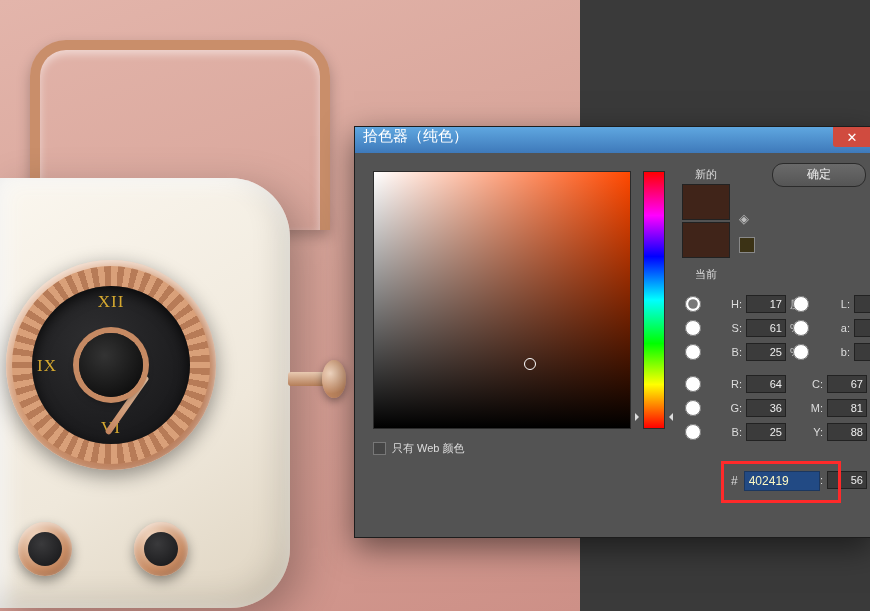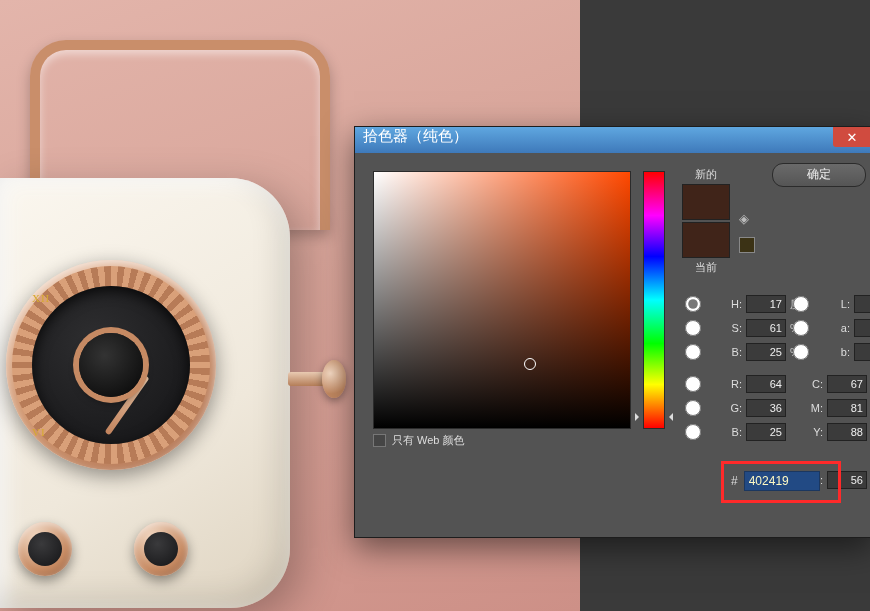--- a/index.html
+++ b/index.html
@@ -5,21 +5,21 @@
   html,body{margin:0;padding:0;width:870px;height:611px;overflow:hidden;font-family:"Microsoft YaHei",Arial,sans-serif;font-size:12px;color:#ddd;background:#3a3a3a}
   .stage{position:absolute;inset:0}
   .bg-left{position:absolute;left:0;top:0;width:580px;height:611px;background:linear-gradient(160deg,#e3b5ab 0%,#d9a69b 40%,#cd9087 100%)}
   .bg-right{position:absolute;left:580px;top:0;right:0;bottom:0;background:#3a3a3a}
   
   .handle{position:absolute;left:30px;top:40px;width:280px;height:180px;border:10px solid #c98e6a;border-bottom:none;border-radius:36px 36px 0 0;box-shadow:inset 0 4px 8px rgba(255,255,255,.5),0 6px 14px rgba(0,0,0,.25)}
   .speaker{position:absolute;left:0;top:178px;width:290px;height:430px;background:linear-gradient(150deg,#fbf7ef 0%,#efe8db 60%,#ded3c0 100%);border-radius:0 60px 60px 0;box-shadow:inset -10px -10px 30px rgba(0,0,0,.12),inset 6px 6px 20px rgba(255,255,255,.9),12px 12px 40px rgba(0,0,0,.25)}
   .dial-ring{position:absolute;left:6px;top:260px;width:210px;height:210px;border-radius:50%;background:radial-gradient(circle at 35% 30%,#f6d9c4 0%,#cf946d 55%,#a2664a 100%);box-shadow:0 6px 20px rgba(0,0,0,.4),inset 0 4px 10px rgba(255,255,255,.7)}
   .dial-teeth{position:absolute;inset:6px;border-radius:50%;background:repeating-conic-gradient(#d9a079 0deg 4deg,#b77b57 4deg 8deg)}
   .dial-face{position:absolute;inset:26px;border-radius:50%;background:radial-gradient(circle at 40% 35%,#2e2e30 0%,#1b1b1d 70%);box-shadow:inset 0 4px 14px rgba(0,0,0,.8)}
-  .dial-num{position:absolute;width:100%;text-align:left;font-family:"Times New Roman",serif;font-size:11px;color:#d6a92f;letter-spacing:1px}
+  .dial-num{position:absolute;width:100%;text-align:center;font-family:"Times New Roman",serif;font-size:17px;color:#d6a92f;letter-spacing:1px}
   .dial-center{position:absolute;left:50%;top:50%;width:64px;height:64px;margin:-32px 0 0 -32px;border-radius:50%;background:radial-gradient(circle at 40% 35%,#333 0%,#0e0e0e 80%);box-shadow:0 0 0 6px #c68a63,0 4px 10px rgba(0,0,0,.7)}
   .dial-hand{position:absolute;left:50%;top:50%;width:6px;height:70px;margin-left:-3px;transform-origin:50% 90%;transform:rotate(35deg);background:linear-gradient(#e7c4a5,#c2835d);border-radius:3px}
   .side-knob{position:absolute;left:288px;top:360px;width:58px;height:38px}
   .sk-shaft{position:absolute;left:0;top:12px;width:40px;height:14px;background:linear-gradient(#e9cab2,#b47d58);border-radius:3px}
   .sk-cap{position:absolute;right:0;top:0;width:24px;height:38px;border-radius:50%;background:radial-gradient(circle at 35% 35%,#f3d8c2,#c08760 70%);box-shadow:0 3px 8px rgba(0,0,0,.4)}
   .knob{position:absolute;width:54px;height:54px;border-radius:50%;background:radial-gradient(circle at 35% 30%,#f4dbc6 0%,#c78b63 60%,#8d5a3d 100%);box-shadow:0 5px 12px rgba(0,0,0,.4),inset 0 3px 6px rgba(255,255,255,.6)}
   .knob::after{content:"";position:absolute;inset:10px;border-radius:50%;background:radial-gradient(circle at 40% 35%,#3a3a3c,#141416)}
   
   .dialog{position:absolute;left:354px;top:126px;width:516px;height:410px;background:#535353;border:1px solid #1d1d1d;box-shadow:0 10px 30px rgba(0,0,0,.5)}
   .titlebar{height:26px;background:linear-gradient(#5fa7e0,#3e79ba);display:flex;padding:0 8px;color:#fff;font-size:15px}
@@ -36,21 +36,21 @@
   .swatch{width:46px;height:34px;margin:2px auto 0;border:1px solid #222}
   .cube{position:absolute;left:384px;top:58px;font-size:13px;color:#bbb}
   .warn{position:absolute;left:384px;top:84px;width:14px;height:14px;border:1px solid #888;background:#3b3215}
   .btns{position:absolute;right:0;top:10px;width:104px}
   .btn{display:block;width:92px;height:22px;margin:0 auto 10px;border:1px solid #2b2b2b;border-radius:11px;background:linear-gradient(#6a6a6a,#555);color:#eee;font-size:12px;text-align:center;line-height:21px;cursor:pointer}
   .row{position:absolute;display:flex;align-items:center;gap:4px;font-size:11px;color:#ddd}
   .row .lab{width:26px;text-align:right}
   .row input{width:32px;height:16px;background:#3b3b3b;border:1px solid #222;color:#eee;font-size:11px;text-align:right;padding:0 3px}
   .row .unit{width:14px;color:#ccc}
   input[type=radio]{margin:0 3px 0 0;accent-color:#777}
-  .weblabel{position:absolute;left:18px;top:280px;display:flex;align-items:center;gap:6px;font-size:11px;color:#ddd}
+  .weblabel{position:absolute;left:18px;top:288px;display:flex;align-items:center;gap:6px;font-size:11px;color:#ddd}
   .weblabel .chk{width:11px;height:11px;border:1px solid #777;background:#454545}
   .hexrow{position:absolute;left:376px;top:318px;display:flex;align-items:center;gap:6px;font-size:12px}
   .hexrow input{width:66px;height:18px;background:#224a84;border:1px solid #1b3760;color:#fef9c3;font-size:12px;padding:0 4px}
   .hexcall{position:absolute;left:366px;top:308px;width:114px;height:36px;border:3px solid #ff2a2a;pointer-events:none}
 </style>
 </head>
 <body>
 
 <div class="stage">
   <div class="bg-left"></div>
@@ -93,21 +93,21 @@
         <div class="sv-cursor" style="left:61%;top:75%"></div>
       </div>
 
       <div class="hue-strip"></div>
       <div class="hue-arrows" style="top:260px"></div>
 
       <div class="swatch-col">
         <div>新的</div>
         <div class="swatch" style="background:#402419"></div>
         <div class="swatch" style="background:#402419"></div>
-        <div style="margin-top:2px">当前</div>
+        <div style="margin-top:9px">当前</div>
       </div>
       <span class="cube">◈</span>
       <span class="warn"></span>
 
       <div class="btns">
         <span class="btn">确定</span>
       </div>
 
       <div class="row" style="left:322px;top:142px">
         <input type="radio" checked="" style="">

